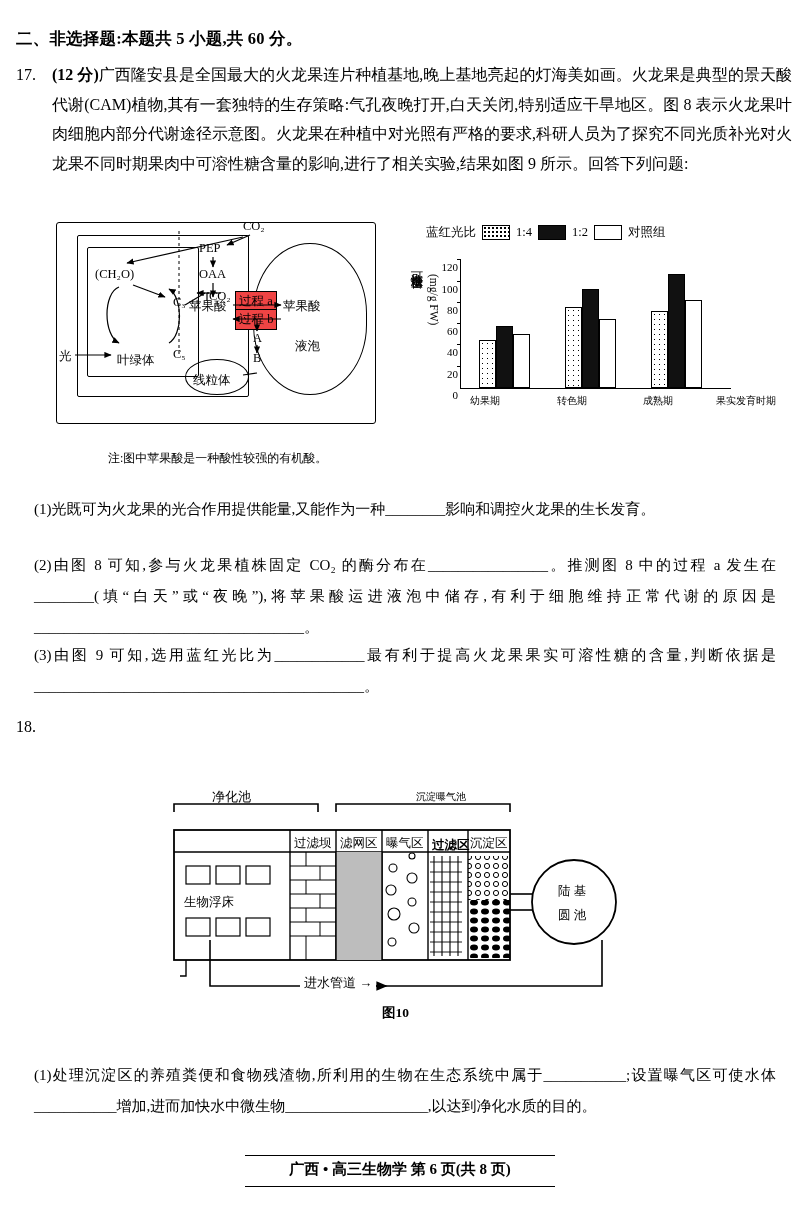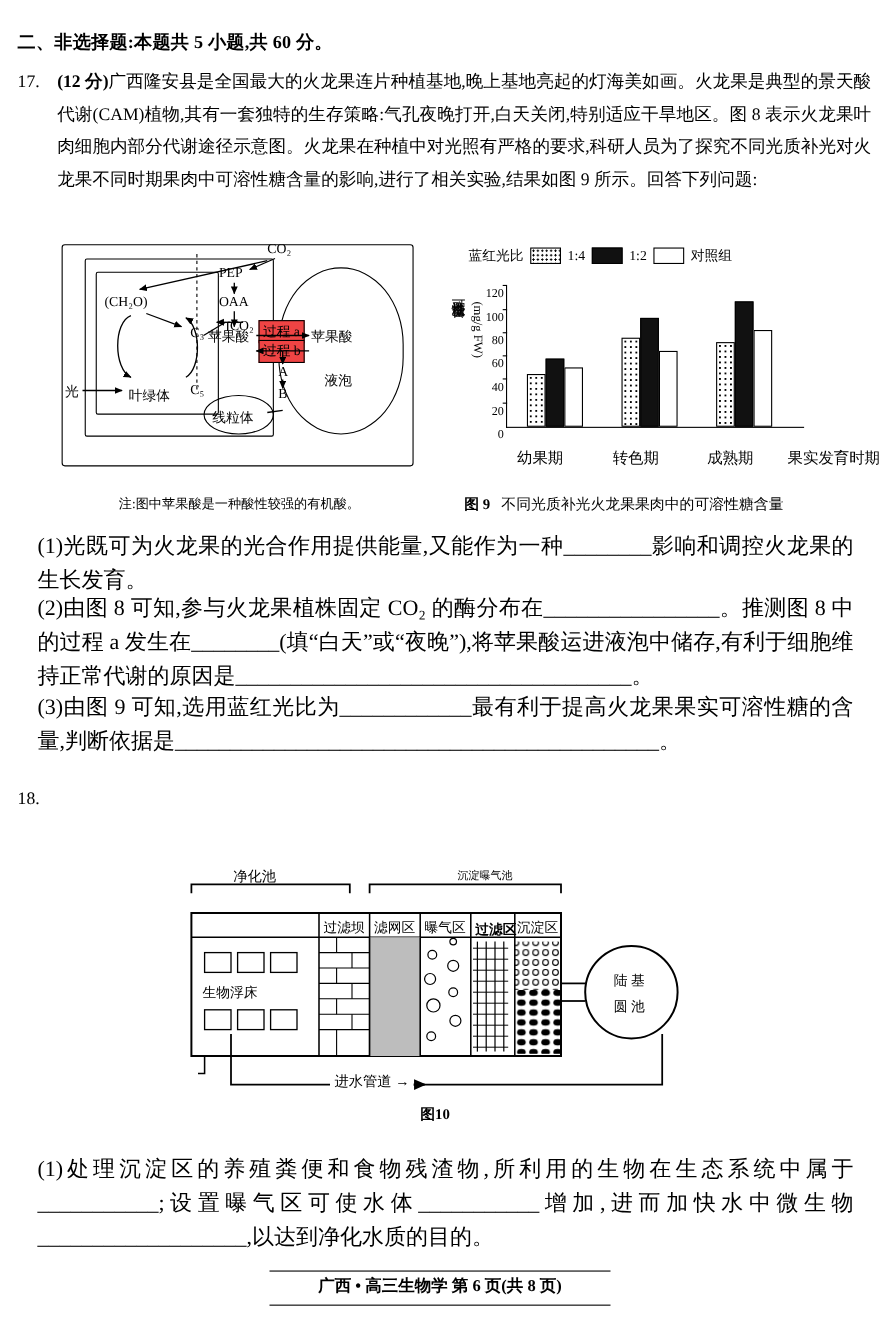--- a/index.html
+++ b/index.html
@@ -31,22 +31,22 @@
   .sw.wht{background:#fff;}
   .plot{position:absolute;left:60px;top:38px;width:270px;height:128px;border-left:1.4px solid #000;border-bottom:1.4px solid #000;}
   .bar{position:absolute;bottom:0;border:1px solid #000;box-sizing:border-box;}
   .bar.dot{background:#fff;background-image:radial-gradient(#000 0.9px, transparent 1px);background-size:5px 5px;}
   .bar.blk{background:#111;}
   .bar.wht{background:#fff;}
   .ytick{position:absolute;right:100%;transform:translateY(50%);font-size:11px;padding-right:3px;}
   .tickm{position:absolute;left:-4px;width:4px;height:1px;background:#000;}
   .yaxl{position:absolute;left:8px;top:40px;width:16px;font-size:12.5px;line-height:14px;writing-mode:vertical-rl;text-orientation:upright;letter-spacing:1px;}
   .yunit{position:absolute;left:28px;top:52px;font-size:11.5px;writing-mode:vertical-rl;text-orientation:mixed;}
-  .xlab{position:absolute;top:186px;font-size:14px;white-space:nowrap;}
-  .sub-q{position:absolute;font-size:20px;line-height:31px;width:742px;text-align:justify;}
+  .xlab{position:absolute;top:172px;font-size:10px;white-space:nowrap;}
+  .sub-q{position:absolute;font-size:15px;line-height:31px;width:742px;text-align:justify;margin-top:12px;}
   .body18{position:absolute;left:52px;top:712px;width:740px;font-size:16px;line-height:29.5px;text-align:justify;}
   .fig10{position:absolute;left:150px;top:790px;width:520px;height:235px;}
   .footer{position:absolute;left:0;top:1160px;width:800px;text-align:center;font-size:15px;font-weight:bold;}
   .fline{position:absolute;left:245px;top:1155px;width:310px;border-top:1.2px solid #000;}
   .fline2{position:absolute;left:245px;top:1186px;width:310px;border-top:1.2px solid #000;}
 </style>
 </head>
 <body>
 
 <div class="page">
@@ -164,23 +164,20 @@
         <div class="bar blk" style="left:207px;width:17px;height:114px;"></div>
         <div class="bar wht" style="left:224px;width:17px;height:88.4px;"></div>
       </div>
 
       <div class="xlab" style="left:70px;">幼果期</div>
       <div class="xlab" style="left:157px;">转色期</div>
       <div class="xlab" style="left:243px;">成熟期</div>
       <div class="xlab" style="left:316px;">果实发育时期</div>
     </div>
 
-    <div class="cap" style="left:374px;top:228px;">
-      <b>图 9</b>&nbsp;&nbsp;&nbsp;<span>不同光质补光火龙果果肉中的可溶性糖含量</span>
-    </div>
   </div>
 
   <div class="sub-q" style="left:34px;top:482px;">(1)光既可为火龙果的光合作用提供能量,又能作为一种________影响和调控火龙果的生长发育。</div>
   <div class="sub-q" style="left:34px;top:538px;">(2)由图 8 可知,参与火龙果植株固定 CO₂ 的酶分布在________________。推测图 8 中的过程 a 发生在________(填“白天”或“夜晚”),将苹果酸运进液泡中储存,有利于细胞维持正常代谢的原因是____________________________________。</div>
   <div class="sub-q" style="left:34px;top:628px;">(3)由图 9 可知,选用蓝红光比为____________最有利于提高火龙果果实可溶性糖的含量,判断依据是____________________________________________。</div>
 
   <div class="qnum" style="left:16px;top:712px;">
     <span>18.</span>
   </div>
 

